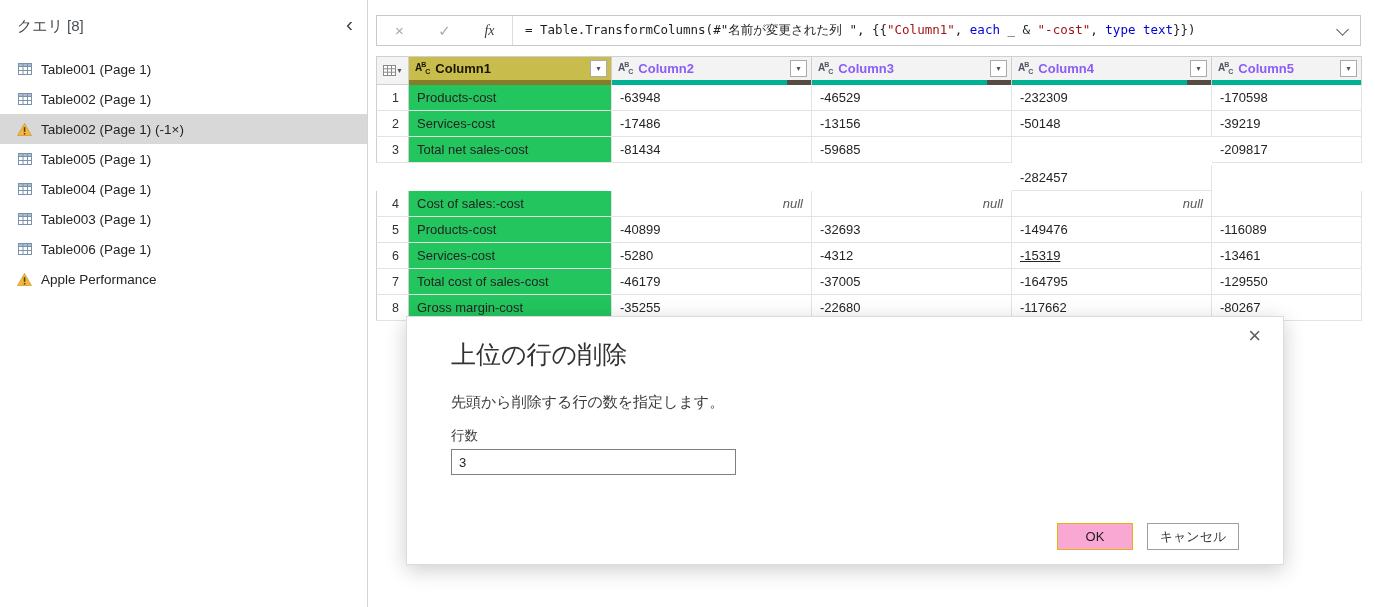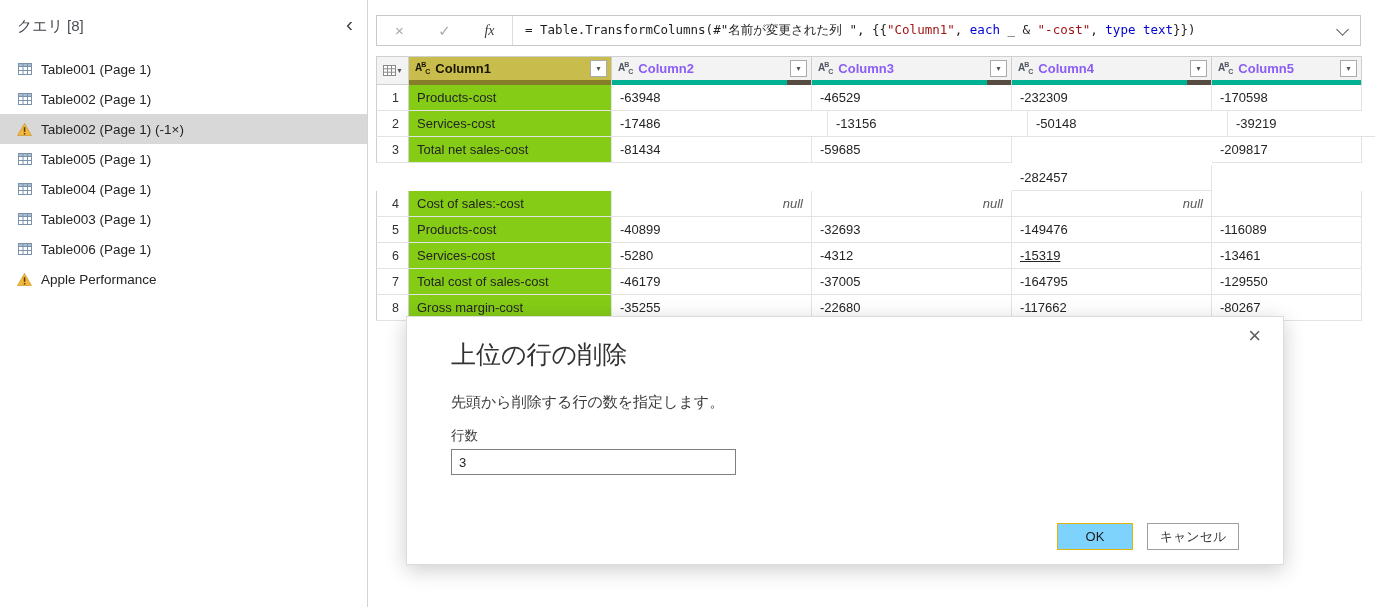--- a/index.html
+++ b/index.html
@@ -41,32 +41,32 @@
   .filter-btn{width:17px;height:17px;border:1px solid #ababab;background:#fff;display:flex;align-items:center;justify-content:center;font-size:8px;color:#555;flex:none}
   .hcell.sel{background:#c8bc4d}
   .hcell.sel .hname,.hcell.sel .type-icon{color:#191500}
   .qbar{height:5px;display:flex;overflow:hidden}
   .qbar .qmain{height:100%}
   .qbar .qempty{height:100%;background:#554b41}
 
   .grow{display:flex}
   .rownum{width:33px;height:26px;border-left:1px solid #cfcfcf;border-right:1px solid #cfcfcf;border-bottom:1px solid #e3e3e3;font-size:12.5px;color:#323130;display:flex;align-items:center;justify-content:flex-end;padding-right:9px;background:#fff;cursor:pointer}
   .cell{height:26px;border-right:1px solid #e3e3e3;border-bottom:1px solid #e3e3e3;font-size:13px;color:#252423;display:flex;align-items:center;padding:0 8px;white-space:nowrap;overflow:hidden;cursor:pointer}
-  .cell.c1{background:#84cc16}
+  .cell.c1{background:#22c55e}
   .cell.nul{justify-content:flex-end;font-style:italic;color:#595959}
 
   
   .dialog{position:absolute;left:37px;top:316px;width:878px;height:249px;background:#fff;border:1px solid #dcdcdc;box-shadow:0 5px 20px rgba(0,0,0,.20)}
   .dlg-close{position:absolute;right:22px;top:8px;font-size:22px;color:#5f5f5f;cursor:pointer;line-height:1;font-weight:300}
   .dlg-title{position:absolute;left:44px;top:21px;font-size:25px;font-weight:400;color:#333}
   .dlg-desc{position:absolute;left:44px;top:76px;font-size:15px;color:#3b3b3b}
   .dlg-label{position:absolute;left:44px;top:110px;font-size:13.5px;color:#3b3b3b}
   .dlg-input{position:absolute;left:44px;top:132px;width:285px;height:26px;border:1px solid #7f7f7f;font-size:13px;padding:0 7px;font-family:inherit;color:#1f1f1f}
   .dlg-buttons{position:absolute;right:44px;bottom:14px;display:flex;gap:14px}
-  .btn-ok{width:76px;height:27px;background:#7dd3fc;border:1px solid #e0b30d;font-size:13px;color:#1d1d1d;cursor:pointer;font-family:inherit}
+  .btn-ok{width:76px;height:27px;background:#f9a8d4;border:1px solid #e0b30d;font-size:13px;color:#1d1d1d;cursor:pointer;font-family:inherit}
   .btn-cancel{width:92px;height:27px;background:#fff;border:1px solid #9f9f9f;font-size:13px;color:#3b3b3b;cursor:pointer;font-family:inherit}
 </style>
 </head>
 <body>
 
 <div class="app">
 
   <aside class="sidebar">
     <div class="sidebar-header">
       <span class="sidebar-title"><span>クエリ</span><span class="count">[8]</span></span>
@@ -251,21 +251,21 @@
             <div class="rownum">1</div>
             <div class="cell c1" style="width: 203px;">Products-cost</div>
             <div class="cell" style="width: 200px;">-63948</div>
             <div class="cell" style="width: 200px;">-46529</div>
             <div class="cell" style="width: 200px;">-232309</div>
             <div class="cell" style="width: 150px;">-170598</div>
           </div>
           <div class="grow">
             <div class="rownum">2</div>
             <div class="cell c1" style="width: 203px;">Services-cost</div>
-            <div class="cell" style="width: 216px;">-17486</div>
+            <div class="cell" style="width: 200px;">-17486</div>
             <div class="cell" style="width: 200px;">-13156</div>
             <div class="cell" style="width: 200px;">-50148</div>
             <div class="cell" style="width: 150px;">-39219</div>
           </div>
           <div class="grow">
             <div class="rownum">3</div>
             <div class="cell c1" style="width: 203px; text-align: right;">Total net sales-cost</div>
             <div class="cell" style="width: 200px;">-81434</div>
             <div class="cell" style="width: 200px;">-59685</div>
             <div class="cell" style="width: 200px; margin-top: 28px;">-282457</div>

